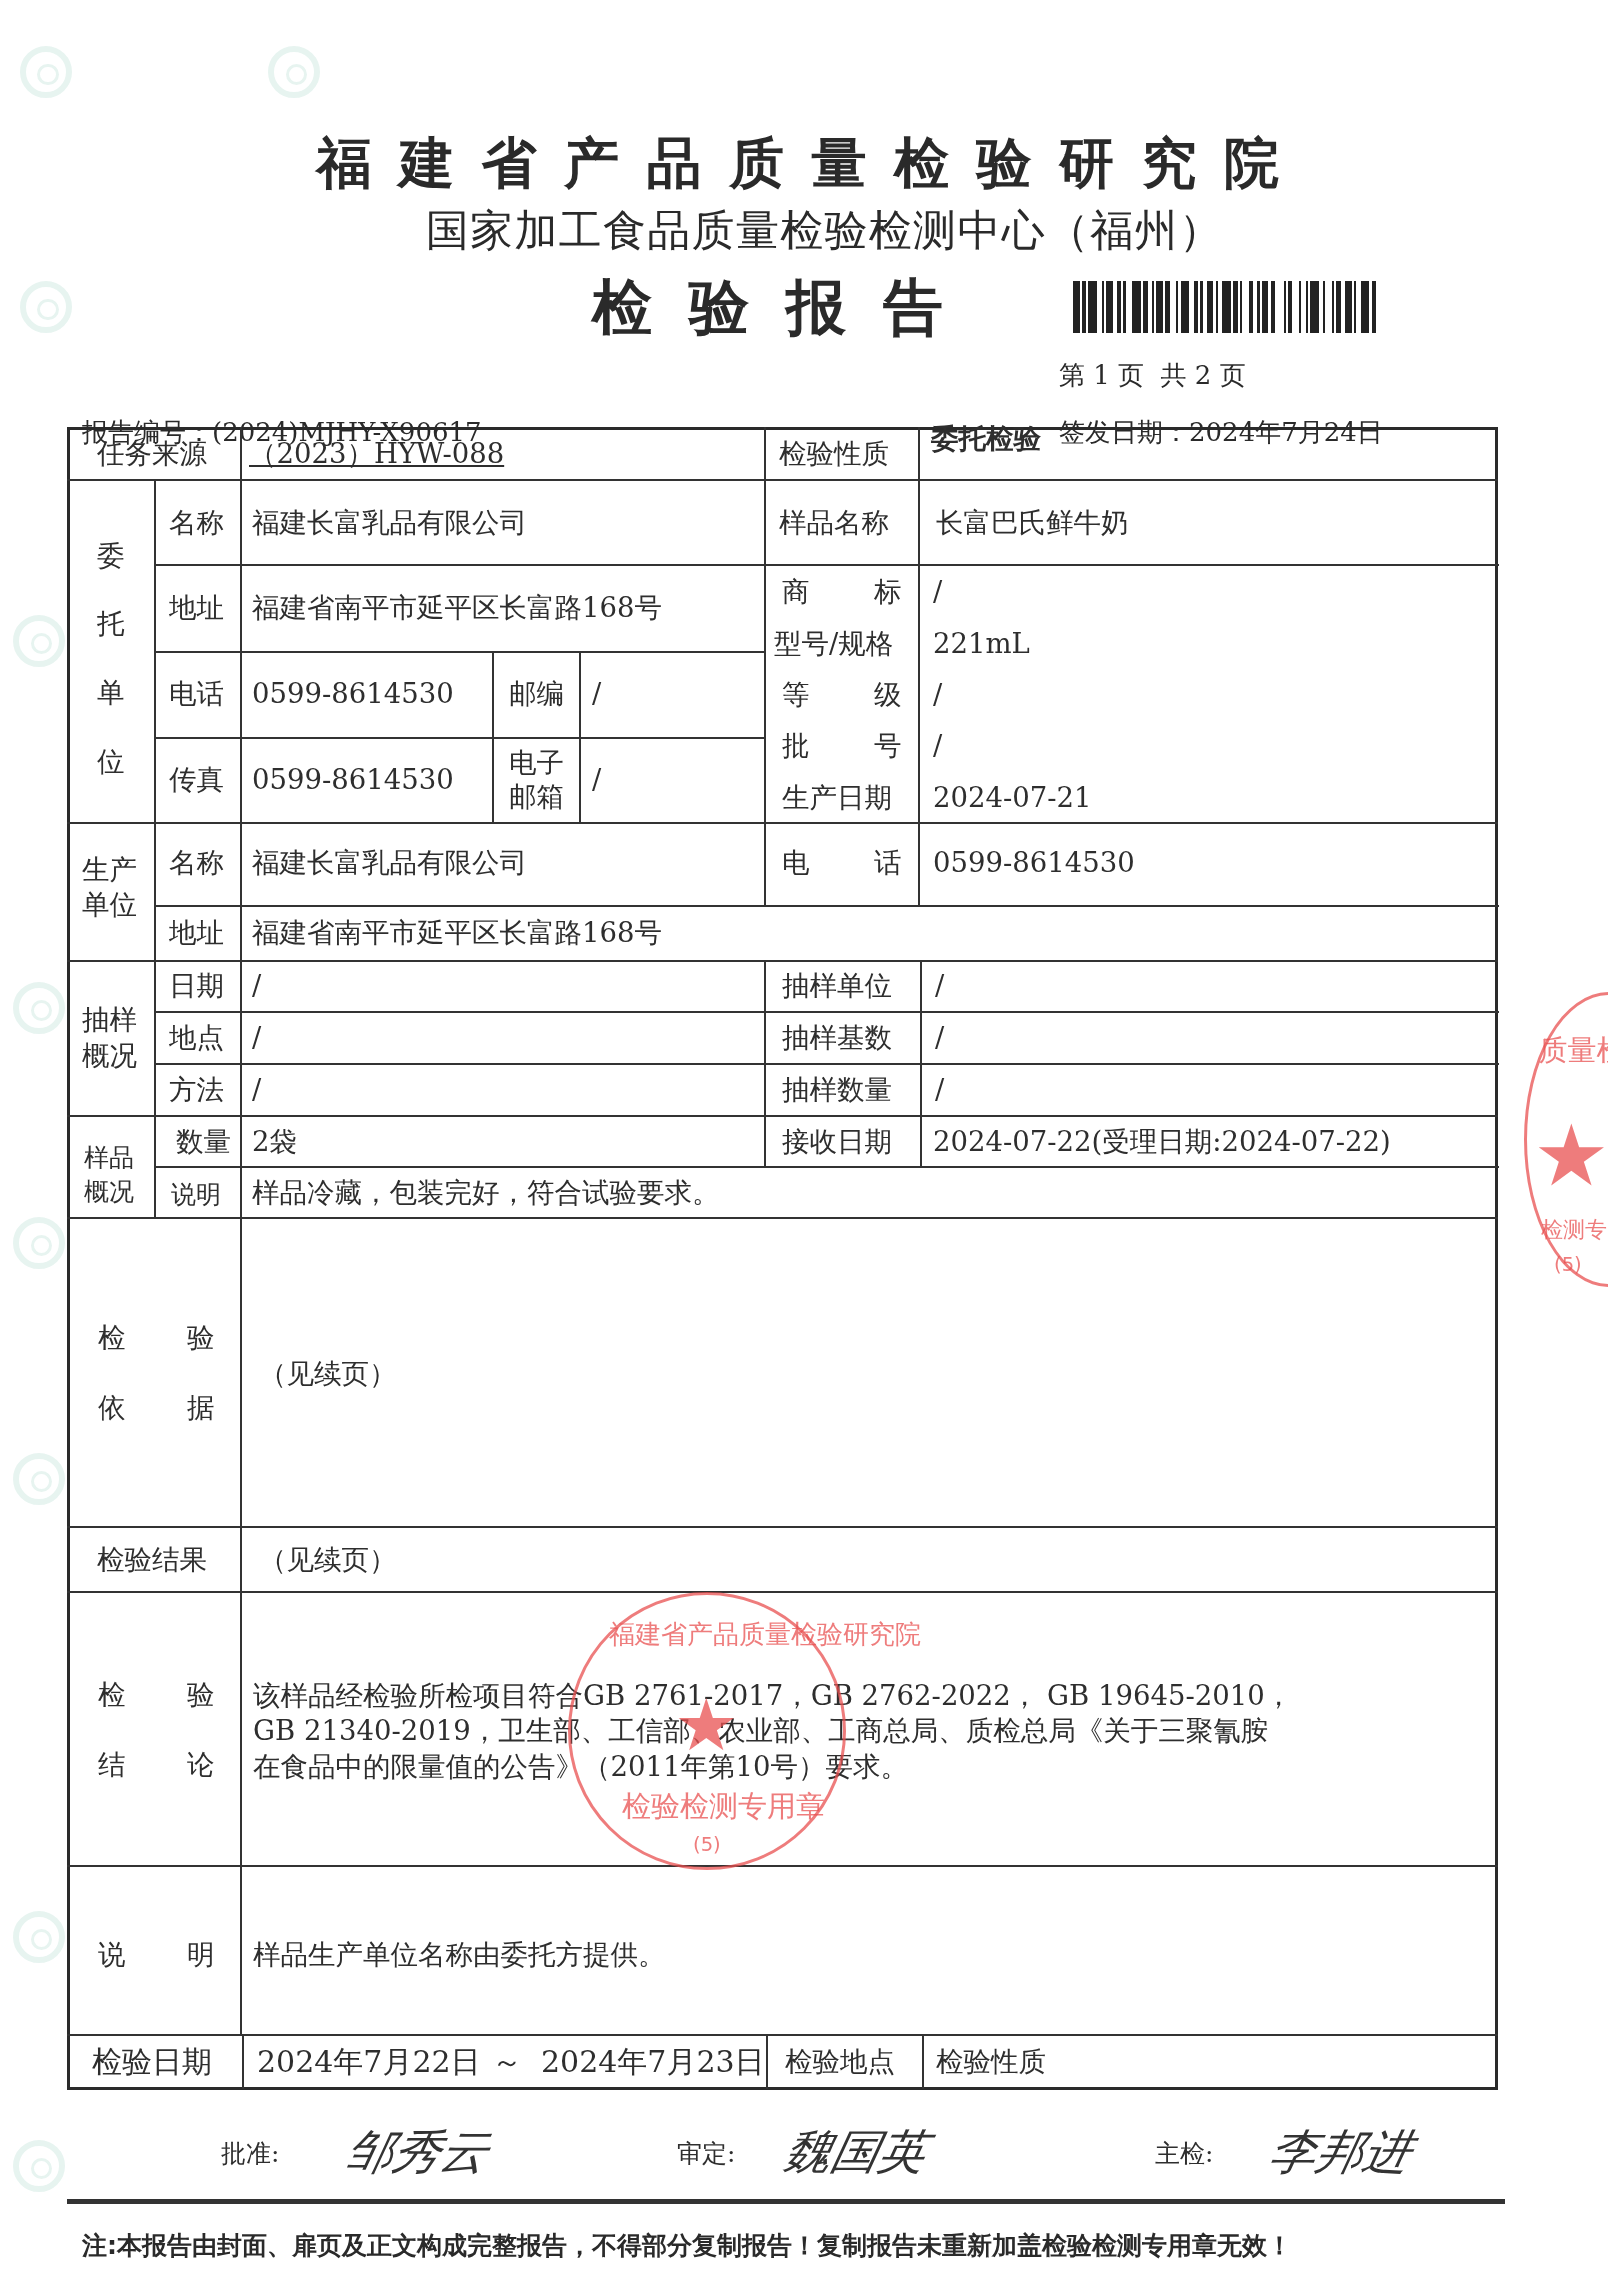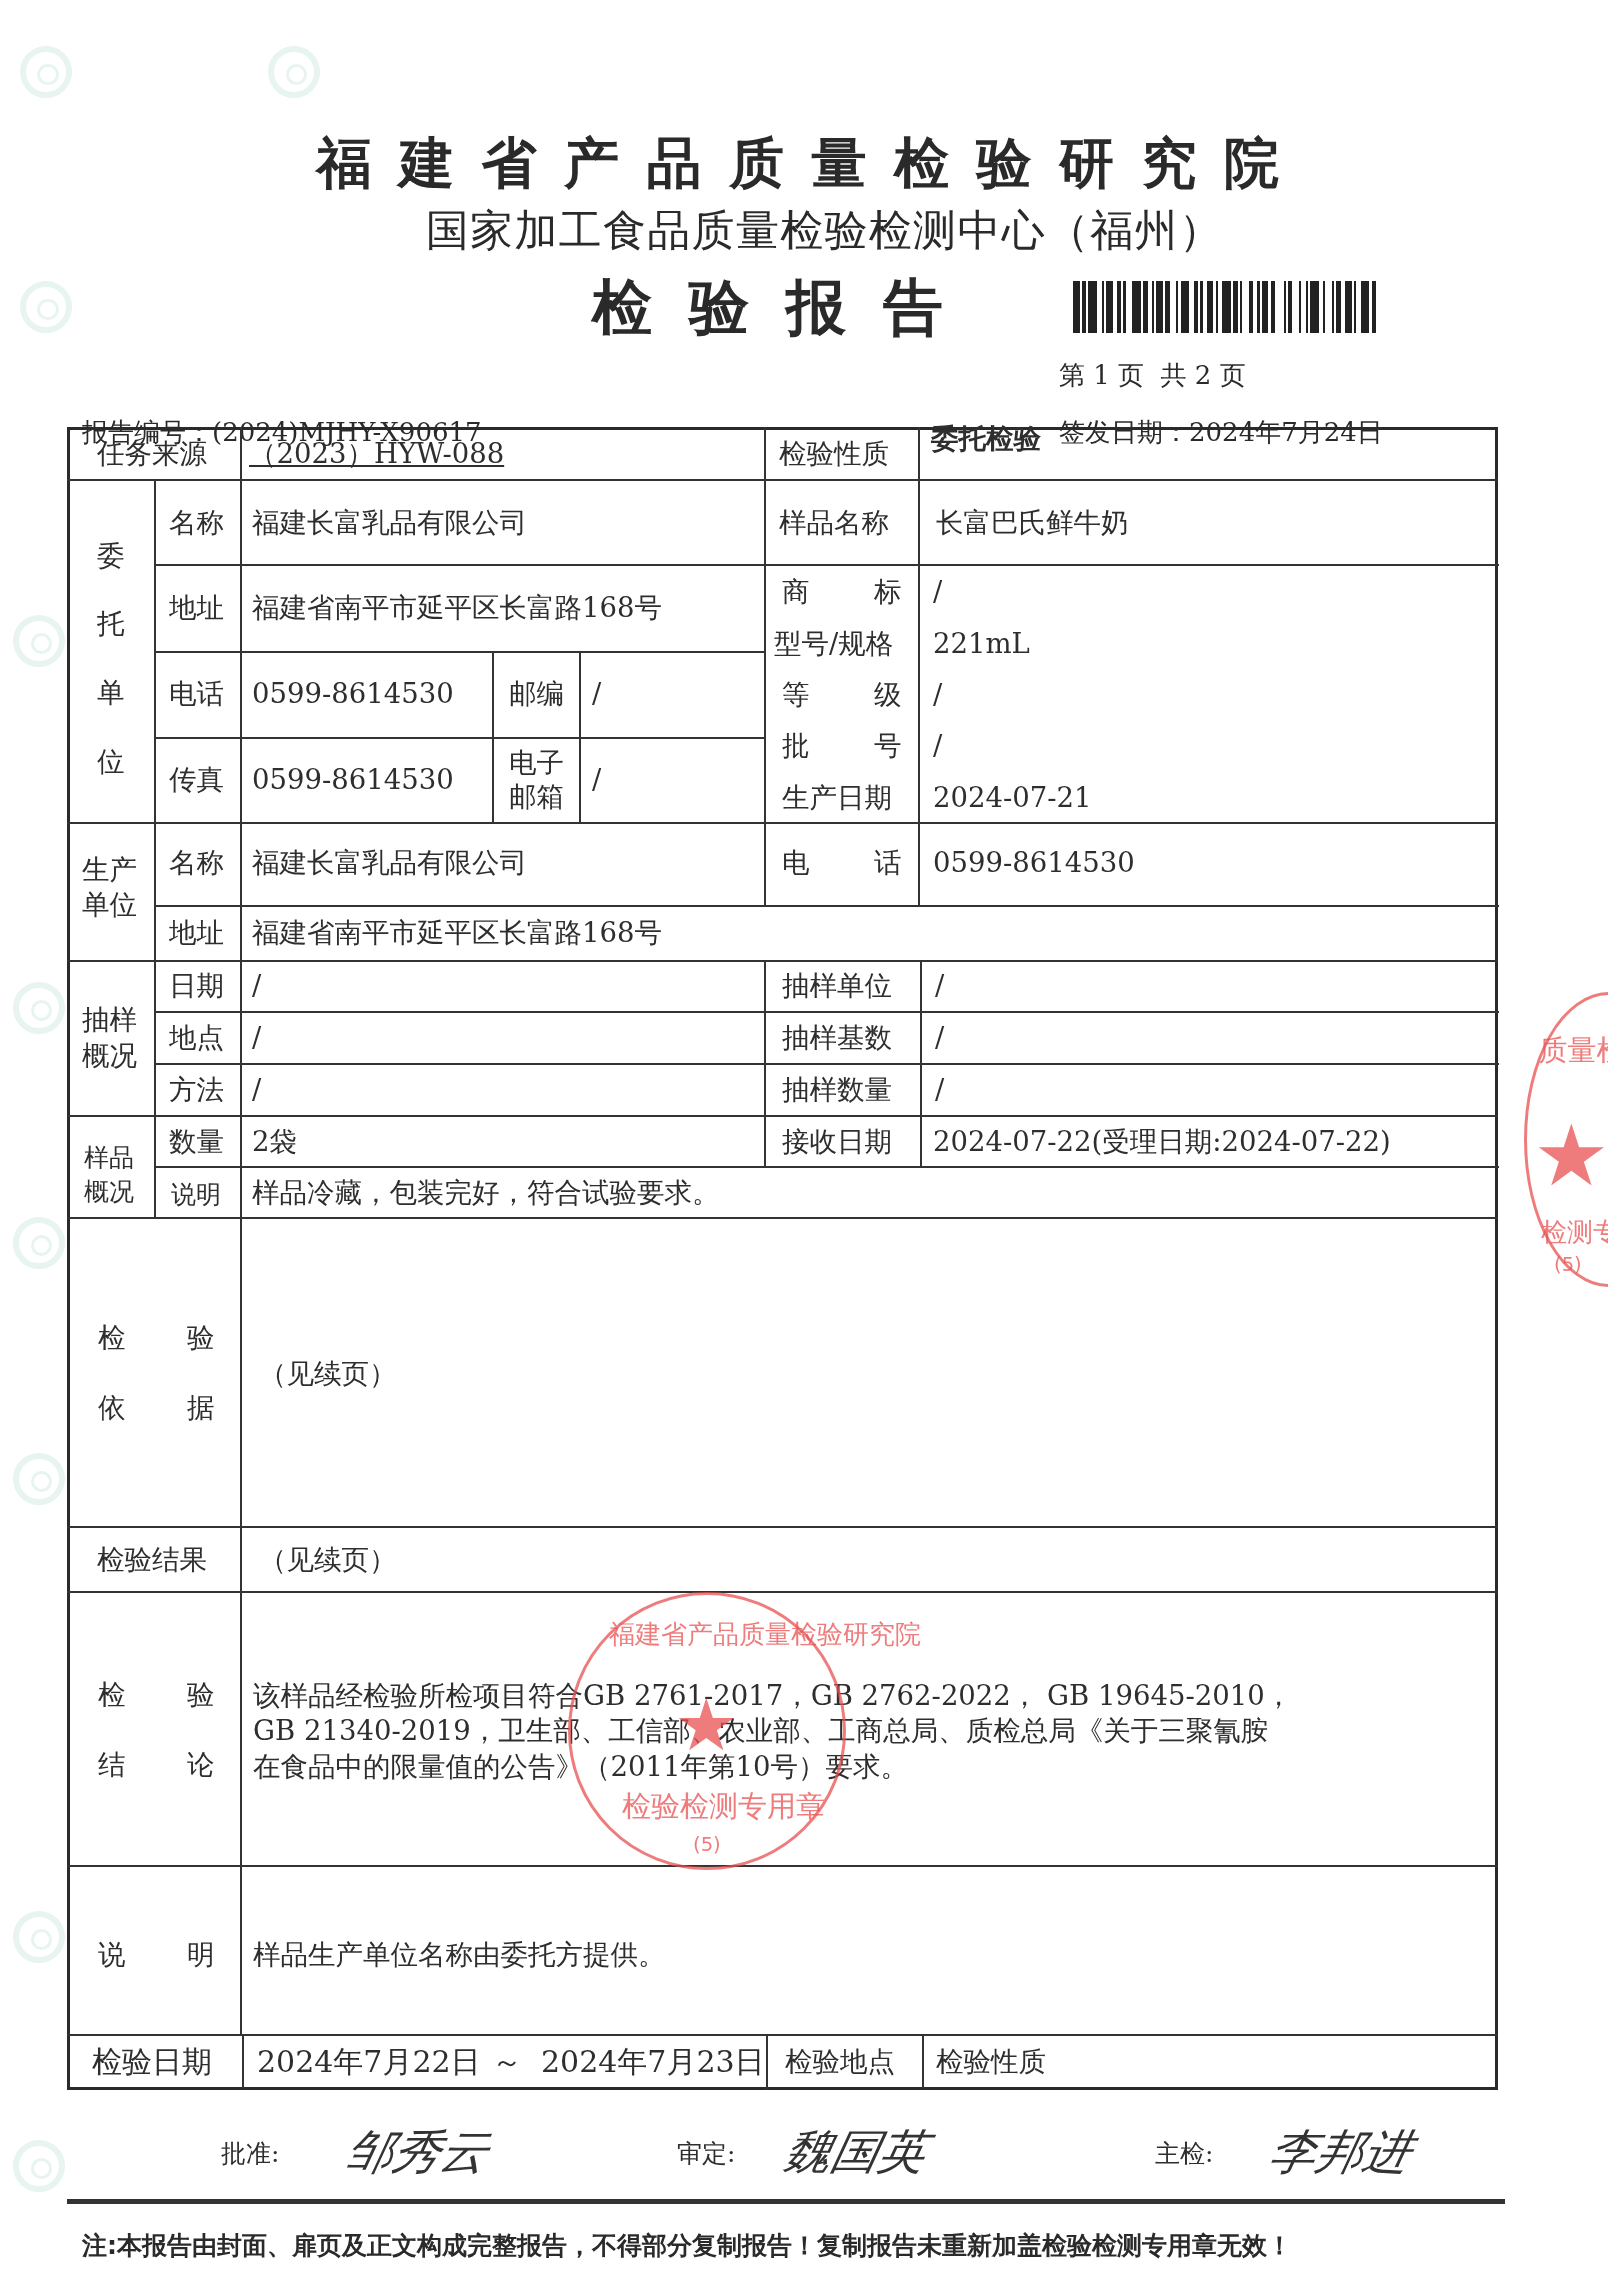--- a/index.html
+++ b/index.html
@@ -229,21 +229,21 @@
 <div class="cell val" style="left:252px;top:1071px;">/</div>
 <div class="cell lbl" style="left:782px;top:967px;">抽样单位</div>
 <div class="cell val" style="left:935px;top:967px;">/</div>
 <div class="cell lbl" style="left:782px;top:1019px;">抽样基数</div>
 <div class="cell val" style="left:935px;top:1019px;">/</div>
 <div class="cell lbl" style="left:782px;top:1071px;">抽样数量</div>
 <div class="cell val" style="left:935px;top:1071px;">/</div>
 
 <div class="cell lbl" style="left:84px;top:1139px;font-size:25px;">样品</div>
 <div class="cell lbl" style="left:84px;top:1173px;font-size:25px;">概况</div>
-<div class="cell lbl" style="left:169px;top:1123px;">数量</div>
+<div class="cell lbl" style="left:176px;top:1123px;">数量</div>
 <div class="cell val" style="left:252px;top:1123px;">2袋</div>
 <div class="cell lbl" style="left:782px;top:1123px;">接收日期</div>
 <div class="cell val" style="left:933px;top:1123px;">2024-07-22(受理日期:2024-07-22)</div>
 <div class="cell lbl" style="left:171px;top:1176px;font-size:25px;">说明</div>
 <div class="cell val" style="left:252px;top:1174px;">样品冷藏，包装完好，符合试验要求。</div>
 
 <div class="cell lbl" style="left:98px;top:1319px;">检</div>
 <div class="cell lbl" style="left:187px;top:1319px;">验</div>
 <div class="cell lbl" style="left:98px;top:1389px;">依</div>
 <div class="cell lbl" style="left:187px;top:1389px;">据</div>
@@ -274,21 +274,21 @@
 <div class="stamp" style="left:568px;top:1592px;width:278px;height:278px;"></div>
 <div class="stamp-text" style="left:609px;top:1617px;font-size:26px;">福建省产品质量检验研究院</div>
 <div class="star" style="left:674px;top:1689px;font-size:72px;">★</div>
 <div class="stamp-text" style="left:622px;top:1787px;font-size:29px;">检验检测专用章</div>
 <div class="stamp-text" style="left:693px;top:1833px;font-size:19.6px;">(5)</div>
 
 <div style="position:absolute;left:1524px;top:992px;width:84px;height:295px;overflow:hidden;">
   <div class="stamp" style="left:0;top:0;width:170px;height:295px;border-radius:50%/50%;"></div>
   <div class="stamp-text" style="left:14.4px;top:39px;font-size:29px;">质量检</div>
   <div class="star" style="left:9.2px;top:121px;font-size:85px;">★</div>
-  <div class="stamp-text" style="left:17px;top:223px;font-size:26px;">检测专</div>
+  <div class="stamp-text" style="left:17px;top:223px;font-size:22px;">检测专</div>
   <div class="stamp-text" style="left:30px;top:261px;font-size:19.6px;">(5)</div>
 </div>
 
 <div class="cell lbl" style="left:221px;top:2135px;font-size:25px;">批准:</div>
 <div class="sig" style="left:347px;top:2121px;">邹秀云</div>
 <div class="cell lbl" style="left:677px;top:2135px;font-size:25px;">审定:</div>
 <div class="sig" style="left:785px;top:2121px;">魏国英</div>
 <div class="cell lbl" style="left:1155px;top:2135px;font-size:25px;">主检:</div>
 <div class="sig" style="left:1270px;top:2121px;">李邦进</div>
 

